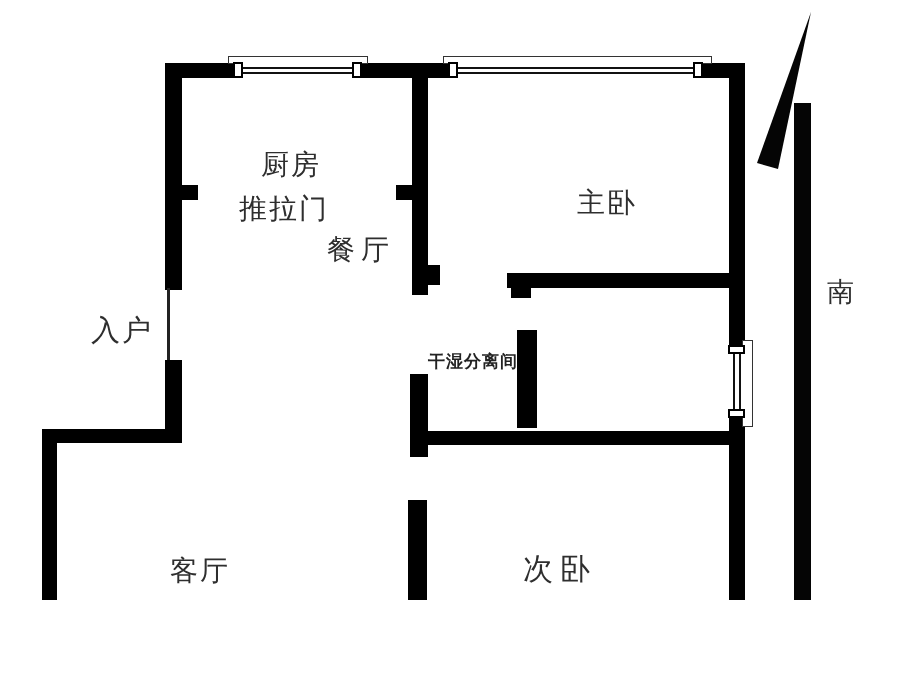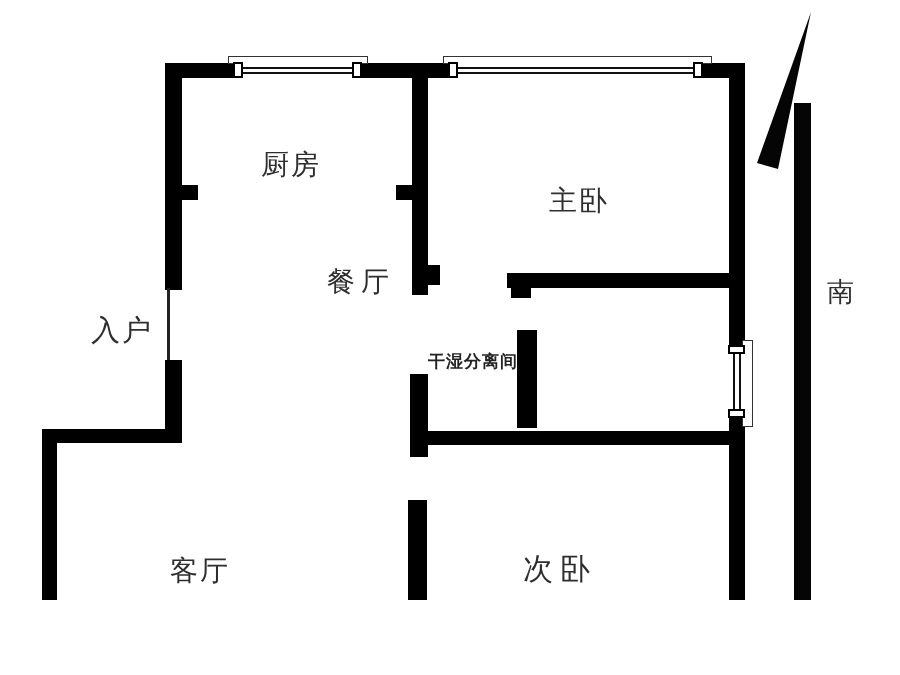--- a/index.html
+++ b/index.html
@@ -102,21 +102,22 @@
     <div class="win-cap" style="left:728px;top:345px;width:17px;height:9px;"></div>
     <div class="win-cap" style="left:728px;top:409px;width:17px;height:9px;"></div>
   </div>
 
   <svg class="compass" width="900" height="675" viewBox="0 0 900 675">
     <polygon points="811,12 757,163 778,169" fill="#050505"></polygon>
     <rect x="794" y="103" width="17" height="549" fill="#050505"></rect>
   </svg>
 
   <span class="room-label" style="left:261px;top:151px;">厨房</span>
-  <span class="room-label" style="left:327px;top:236px;letter-spacing:6px;margin-top:32px;">餐厅</span>
-  <span class="room-label" style="left:549px;top:189px;font-family:Liberation Mono, monospace;">主卧</span>
+  <span class="room-label" style="left:239px;top:195px;">推拉门</span>
+  <span class="room-label" style="left:327px;top:236px;letter-spacing:6px;">餐厅</span>
+  <span class="room-label" style="left:577px;top:189px;">主卧</span>
   <span class="room-label" style="left:91px;top:316px;font-size:29px;">入户</span>
   <span class="room-label small-label" style="left:428px;top:353px;">干湿分离间</span>
   <span class="room-label" style="left:170px;top:557px;">客厅</span>
   <span class="room-label" style="left:523px;top:554px;font-size:30px;letter-spacing:7px;">次卧</span>
   <span class="room-label" style="left:827px;top:279px;font-size:27px;">南</span>
 
 </div>
 
 </body></html>

